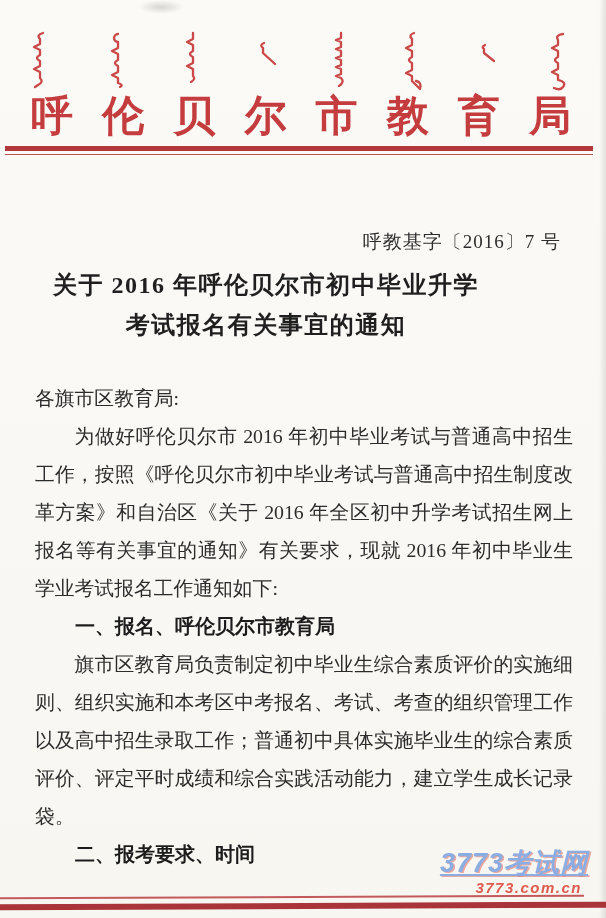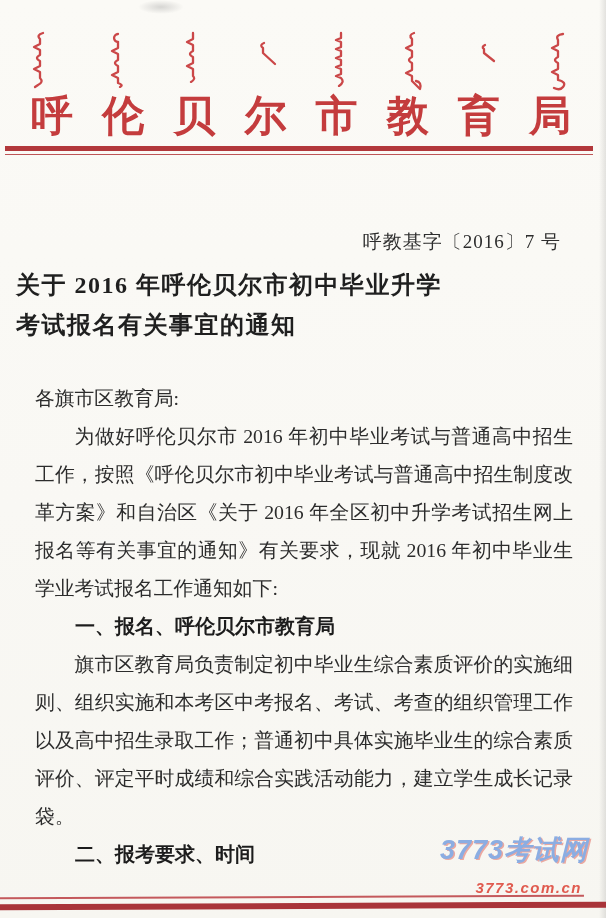--- a/index.html
+++ b/index.html
@@ -54,22 +54,22 @@
   .header-rule .rule-thin  { height: 1.5px; margin-top: 2.5px; background: var(--rule-red, #b2383b); opacity: .85; }
 
   
   .doc-number {
     position: absolute; top: 189px; right: 45px;
     font-size: 19px; color: #2d2d2d; letter-spacing: 1px; margin-top: 40px;
   }
 
   
   .doc-title {
-    position: absolute; top: 265px; left: 16px; width: 532px;
-    text-align: left;
+    position: absolute; top: 265px; left: 0; width: 532px;
+    text-align: center;
     font-size: 24px; font-weight: bold; line-height: 40px;
     color: #1f1f1f; letter-spacing: 1.5px;
   }
 
   
   .body-block {
     position: absolute; top: 379px; left: 35px; width: 538px;
     font-size: 19.8px; line-height: 38px;
     color: #2c2c2c; text-align: justify;
   }
@@ -83,26 +83,27 @@
 
   
   .watermark { position: absolute; right: 18px; bottom: 22px; text-align: right; }
   .wm-name {
     font-family: "Liberation Sans", "DejaVu Sans", sans-serif;
     font-style: italic; font-weight: bold; font-size: 27px; line-height: 1;
     color: var(--watermark-blue, #8badе2);
     color: var(--watermark-blue, #8bade2);
     text-shadow: 1.5px 1px 0 rgba(224,90,78,.5);
     letter-spacing: 1px;
+    text-decoration: underline;
   }
   .wm-url {
     font-family: "Liberation Sans", "DejaVu Sans", sans-serif;
     font-weight: bold; font-style: italic; font-size: 15px; line-height: 1.1;
     color: var(--watermark-red, #e05a4e);
-    letter-spacing: 1.5px; margin-top: 16px; margin-right: 6px;
+    letter-spacing: 1.5px; margin-top: 3px; margin-right: 6px;
   }
 
   
   .bottom-rule { position: absolute; bottom: 10px; left: -2px; width: 610px; transform: rotate(-0.25deg); }
   .bottom-rule .b-thin  { height: 1.5px; width: 96%; background: #c4595c; }
   .bottom-rule .b-thick { height: 6px; margin-top: 5px; background: #a93439; }
 </style>
 </head>
 <body>
 

